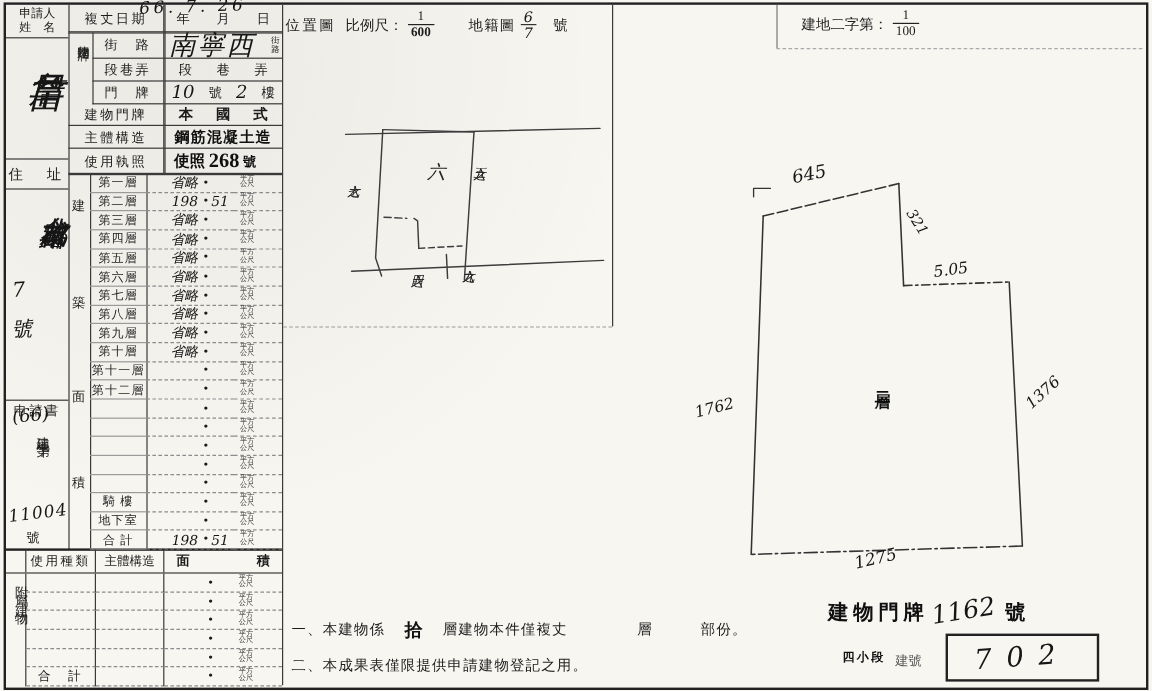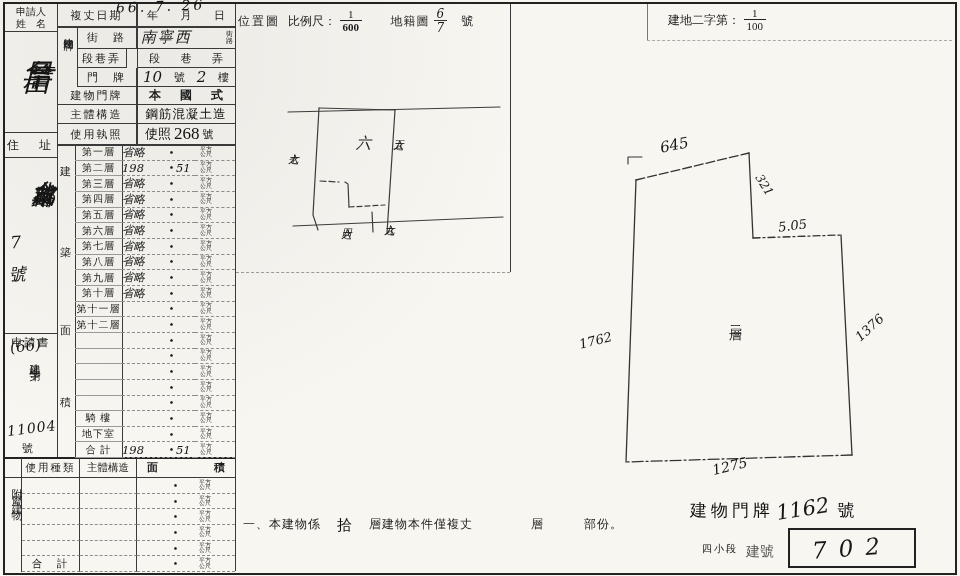--- a/index.html
+++ b/index.html
@@ -4,40 +4,40 @@
 <style>
   html,body{margin:0;padding:0}
   body{font-family:"Liberation Serif","DejaVu Serif",serif;color:#1c1c1c}
   .page{position:relative;width:960px;height:576px;background:#f7f6f1;overflow:hidden;
         background-image:radial-gradient(circle at 15% 10%, rgba(0,0,0,.05), rgba(0,0,0,0) 40%)}
   .abs{position:absolute}
   .vline{position:absolute;width:0;border-left:1px solid #3a3a3a}
   .hline{position:absolute;height:0;border-top:1px solid #3a3a3a}
   .frame{position:absolute;left:3px;top:2px;width:950px;height:569px;border:2px solid #222}
   .hw{font-family:"DejaVu Serif",serif;font-style:italic;color:#161616}
-  .stamp{font-weight:normal;color:#101010}
+  .stamp{font-weight:bold;color:#101010}
   .vert{writing-mode:vertical-rl;text-orientation:upright}
   .cell{position:absolute;display:flex;align-items:center;justify-content:center;box-sizing:border-box}
   .cell.lbl{font-size:11px;letter-spacing:2px}
   .bb{border-bottom:1px solid #3a3a3a}
   .br{border-right:1px solid #3a3a3a}
   .tiny2{display:flex;flex-direction:column;font-size:7px;line-height:7px;letter-spacing:0}
   .frac{display:inline-flex;flex-direction:column;align-items:center;line-height:1;vertical-align:middle;margin:0 4px}
   .frac .fn{border-bottom:1px solid #222;padding:0 8px;font-size:11px}
   .frac .fd{font-size:11px;padding-top:1px}
   .frac.hwf .fn{border-bottom:1px solid #333;padding:0 3px;font-size:12px}
   .frac.hwf .fd{font-size:12px}
   
   .ftable{left:57px;top:145px;width:178px;height:313px;display:flex;flex-direction:column}
   .frow{flex:1;display:flex;min-height:0;box-sizing:border-box}
   .fside{width:18px;box-sizing:border-box}
   .flabel{width:47px;box-sizing:border-box;border-bottom:1px solid #9a9a9a;font-size:10px;
           letter-spacing:1px;display:flex;align-items:center;justify-content:center;white-space:nowrap}
   .fval{width:73px;box-sizing:border-box;border-bottom:1px dashed #8c8c8c;display:flex;align-items:center}
-  .fleft{flex:1;text-align:left;font-size:11.5px;padding-right:2px;white-space:nowrap}
+  .fleft{flex:1;text-align:right;font-size:11.5px;padding-right:2px;white-space:nowrap}
   .fdot{width:9px;text-align:center;font-weight:bold;font-size:10px}
   .fright{width:19px;text-align:left;font-size:11.5px}
   .funit{width:40px;box-sizing:border-box;border-bottom:1px dashed #8c8c8c;display:flex;align-items:center;padding-left:5px}
   .funit span{display:block;font-size:6px;line-height:5.5px;color:#333}
   .funit{flex-direction:column;justify-content:center;align-items:flex-start}
   
   .atable{left:5px;top:458px;width:230px;height:114px;display:flex;flex-direction:column}
   .ahead{height:20px;display:flex;box-sizing:border-box;border-bottom:1px solid #3a3a3a;font-size:11px}
   .arow{flex:1;display:flex;min-height:0;box-sizing:border-box}
   .a-strip{width:17px;box-sizing:border-box;border-right:1px solid #3a3a3a}
@@ -85,28 +85,28 @@
     <span>日</span>
   </div>
   <div class="abs hw" style="left:116px;top:-2px;font-size:14px;letter-spacing:3px;transform:rotate(-2deg)">66. 7. 26</div>
 
   <div class="abs vert" style="left:61px;top:30px;height:55px;font-size:10px;letter-spacing:1px">建物門牌</div>
   <div class="vline" style="left:77px;top:27px;height:60px"></div>
   <div class="hline" style="left:57px;top:27px;width:178px"></div>
 
   <div class="cell lbl br bb" style="left:77px;top:27px;width:60px;height:22px">街　路</div>
   <div class="cell bb" style="left:137px;top:27px;width:98px;height:22px;justify-content:flex-start;padding-left:4px">
-    <span class="hw" style="font-size:15px;letter-spacing:2px">南寧西</span>
+    <span class="hw" style="font-size:22px;letter-spacing:2px">南寧西</span>
     <span class="tiny2" style="margin-left:auto;padding-right:2px">
       <span>街</span>
       <span>路</span>
     </span>
   </div>
 
-  <div class="cell lbl br bb" style="left:77px;top:49px;width:50px;height:19px">段巷弄</div>
+  <div class="cell lbl br bb" style="left:77px;top:49px;width:60px;height:19px">段巷弄</div>
   <div class="cell bb" style="left:137px;top:49px;width:98px;height:19px;justify-content:space-between;padding:0 12px;font-size:11px">
     <span>段</span>
     <span>巷</span>
     <span>弄</span>
   </div>
 
   <div class="cell lbl br bb" style="left:77px;top:68px;width:60px;height:19px">門　牌</div>
   <div class="cell bb" style="left:137px;top:68px;width:98px;height:19px;justify-content:space-between;padding:0 6px">
     <span class="hw" style="font-size:15px">10</span>
     <span style="font-size:11px">號</span>
@@ -588,27 +588,28 @@
   <div class="abs vert stamp" style="left:726px;top:316px;height:42px;font-size:13px;letter-spacing:2px;filter:blur(.3px)">二層</div>
 
   <div class="abs" style="left:243px;top:516px;width:450px;font-size:12px;letter-spacing:1px">
     <div style="display:flex;align-items:flex-start;white-space:nowrap">
       <span>一、本建物係</span>
       <span class="stamp" style="font-size:15px;margin:0 16px">拾</span>
       <span>層建物本件僅複丈</span>
       <span style="margin-left:58px">層</span>
       <span style="margin-left:40px">部份。</span>
     </div>
+    <div style="margin-top:11px">二、本成果表僅限提供申請建物登記之用。</div>
   </div>
 
   <div class="abs" style="left:690px;top:497px;display:flex;align-items:baseline;white-space:nowrap">
     <span class="stamp" style="font-size:17px;letter-spacing:4px">建物門牌</span>
     <span class="hw" style="font-size:21px;margin:0 2px;transform:rotate(-9deg);display:inline-block">1162</span>
     <span class="stamp" style="font-size:17px;margin-left:6px">號</span>
   </div>
   <div class="abs" style="left:702px;top:537px;display:flex;align-items:center">
     <span class="stamp" style="font-size:10px;letter-spacing:2px">四小段</span>
-    <span style="font-size:14px;color:#555;margin:6px 6px 0 8px;filter:blur(.4px)">建號</span>
+    <span style="font-size:11px;color:#555;margin:6px 6px 0 8px;filter:blur(.4px)">建號</span>
   </div>
   <div class="abs" style="left:788px;top:528px;width:124px;height:36px;border:2px solid #222;display:flex;align-items:center;justify-content:center">
     <span class="hw" style="font-size:23px;letter-spacing:12px;transform:rotate(-4deg)">702</span>
   </div>
 </div>
 
 </body></html>

